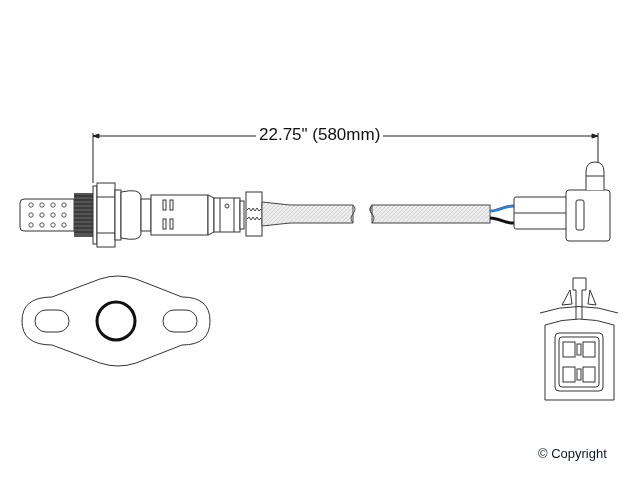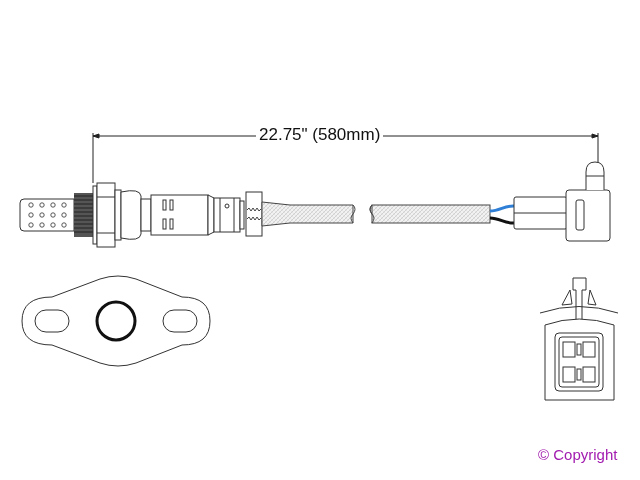--- a/index.html
+++ b/index.html
@@ -1,19 +1,19 @@
 <!DOCTYPE html>
 <html><head>
 <meta charset="utf-8">
 <style>
   html,body{margin:0;padding:0;background:#ffffff;}
   body{width:640px;height:480px;position:relative;overflow:hidden;font-family:"Liberation Sans",sans-serif;}
   svg{position:absolute;left:0;top:0;}
   .dim-label{position:absolute;left:256px;top:125px;font-size:17px;color:#111;background:#fff;padding:0 3px;white-space:nowrap;}
-  .copyright{position:absolute;left:538px;top:446px;font-size:15px;color:#a21caf;white-space:nowrap;}
+  .copyright{position:absolute;left:538px;top:446px;font-size:13px;color:#0f172a;white-space:nowrap;}
 </style>
 </head>
 <body>
 
 <svg width="640" height="480" viewBox="0 0 640 480">
   <defs>
     <pattern id="braid" width="4" height="4" patternUnits="userSpaceOnUse">
       <rect width="4" height="4" fill="#f2f2f2"></rect>
       <path d="M0 4 L4 0" stroke="#c9c9c9" stroke-width="0.8"></path>
       <path d="M0 0 L4 4" stroke="#dcdcdc" stroke-width="0.6"></path>

